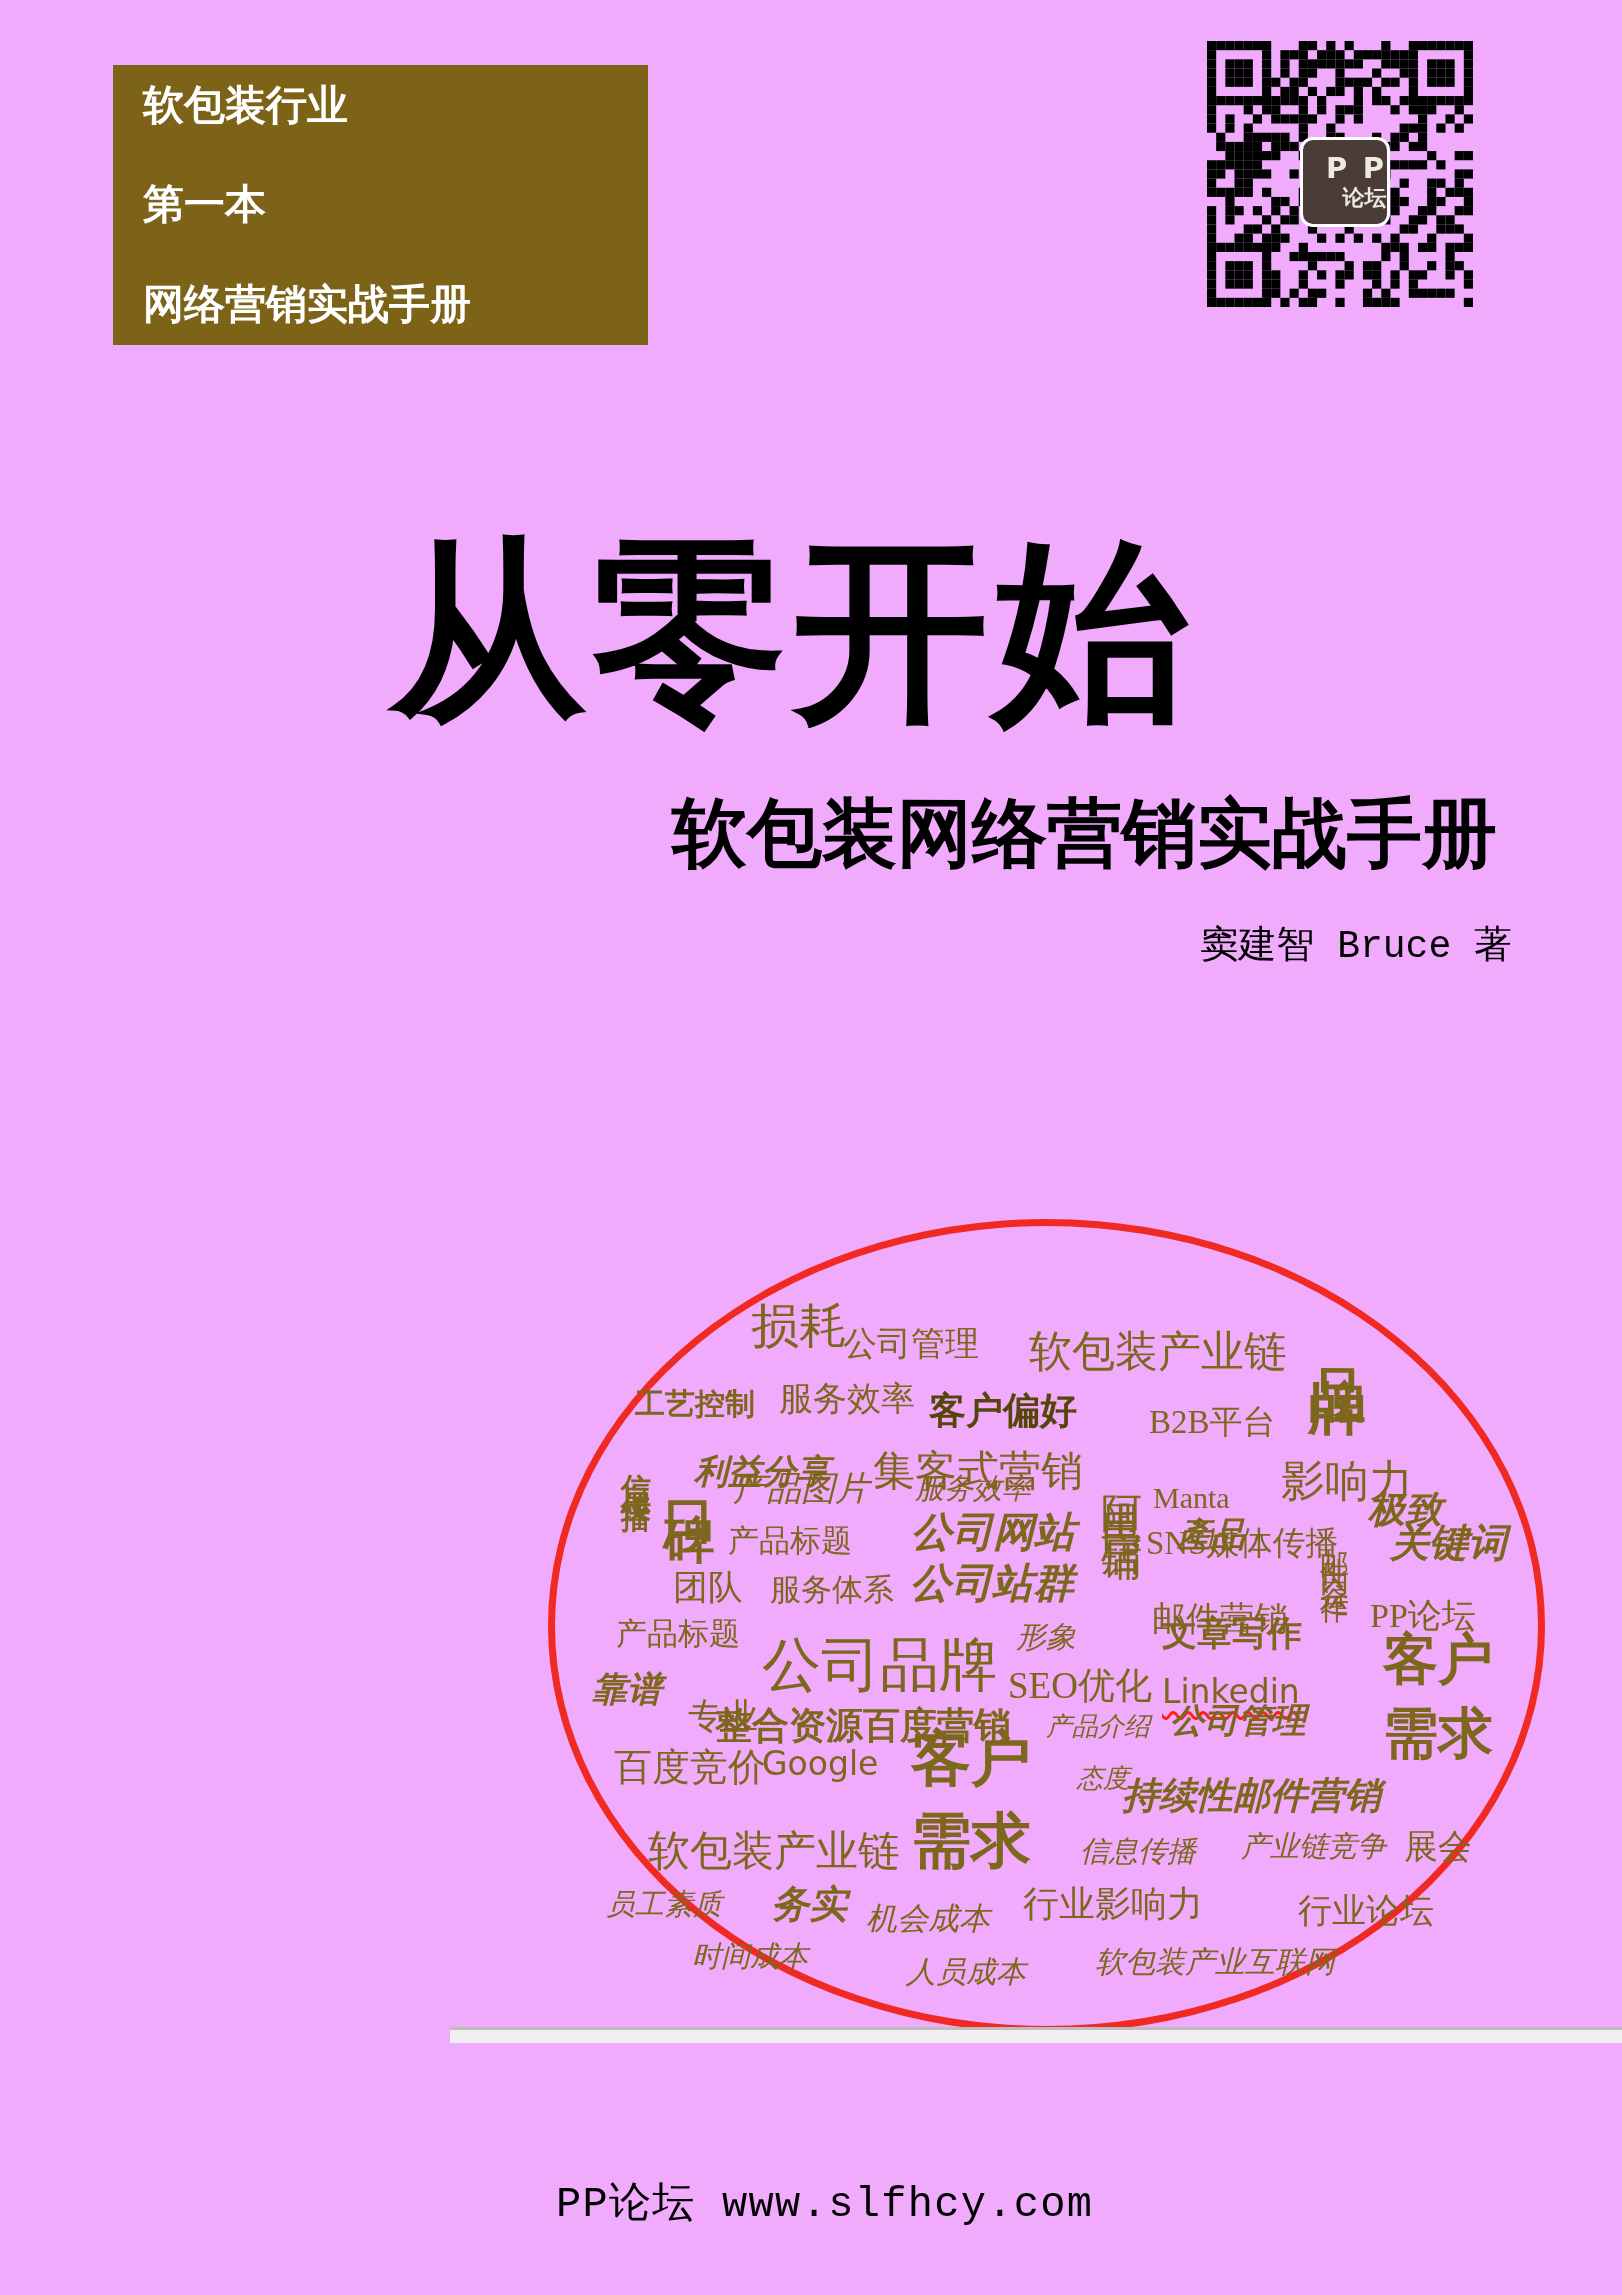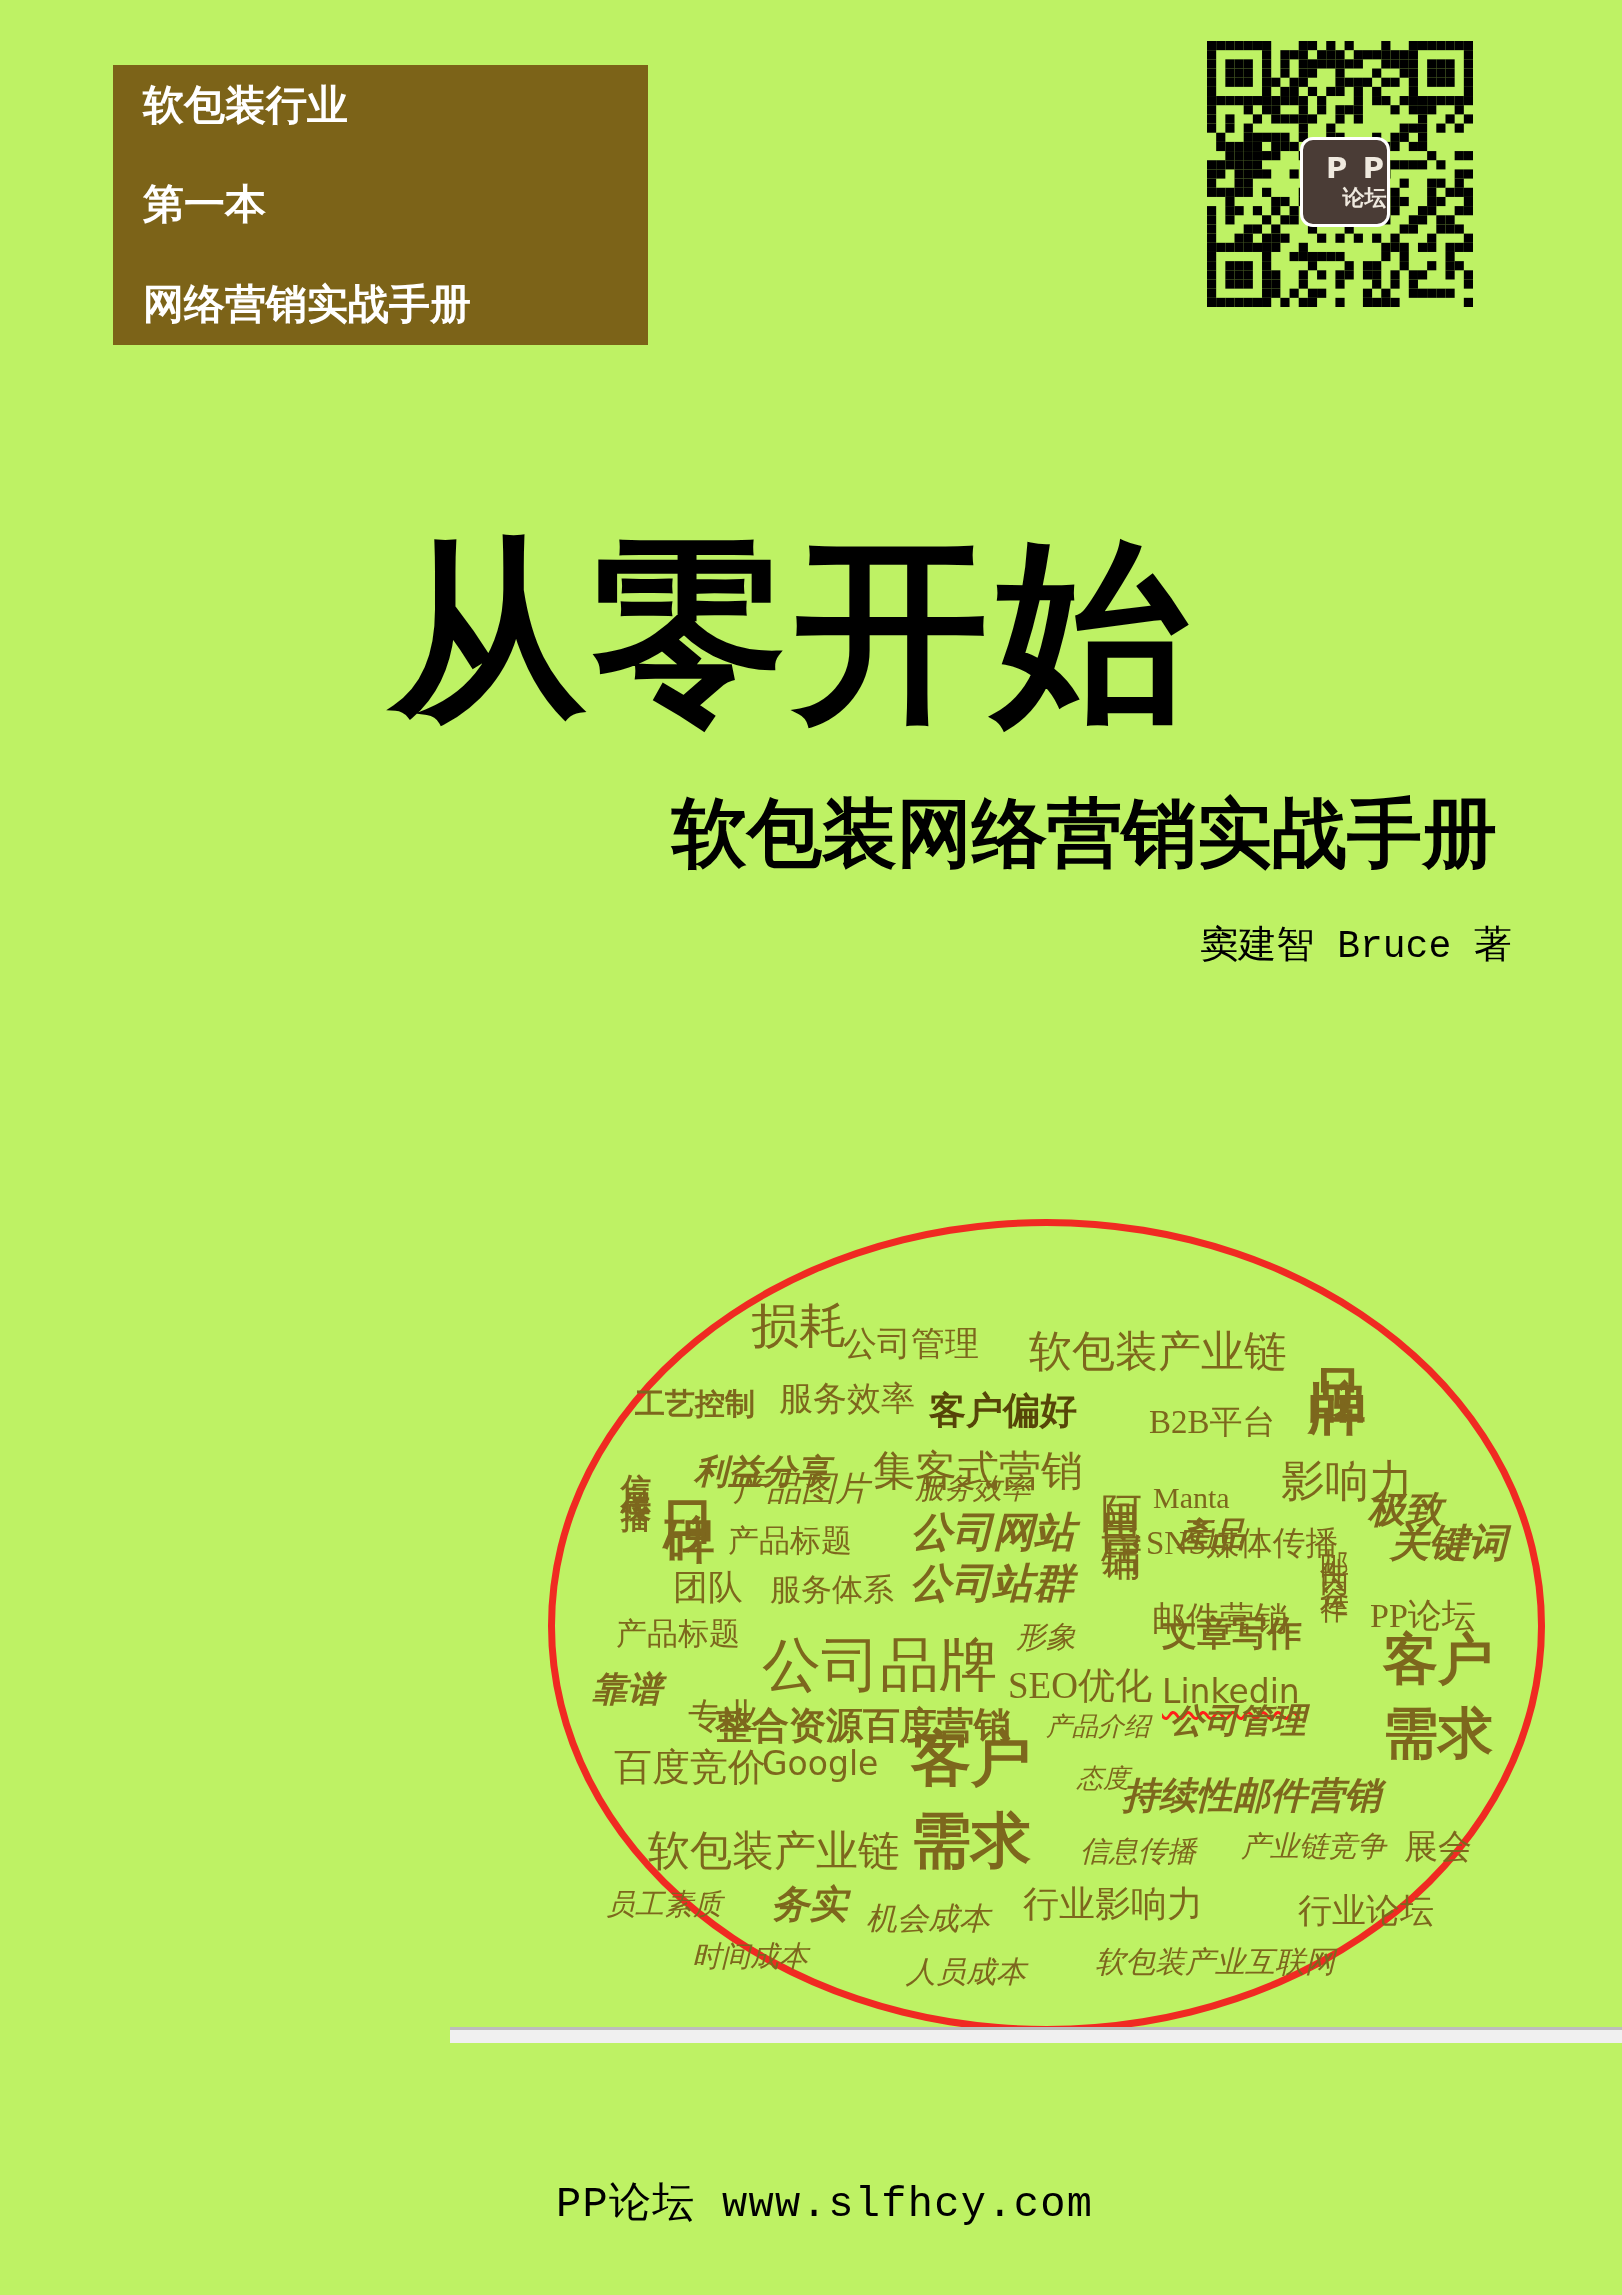--- a/index.html
+++ b/index.html
@@ -1,16 +1,16 @@
 <!DOCTYPE html>
 <html style="font-size:10.5px"><head>
 <meta charset="utf-8">
 <style>
   html,body{margin:0;padding:0;background:#ffffff;}
-  #page{position:relative;width:1623px;height:2295px;background:#bef264;overflow:hidden;
+  #page{position:relative;width:1623px;height:2295px;background:#f0abfc;overflow:hidden;
         font-family:"DejaVu Serif",serif;}
 
   
   #badge{position:absolute;left:113px;top:65px;width:535px;height:280px;
          box-sizing:border-box;padding:18.3px 13px 18.3px 30px;
          display:flex;flex-direction:column;justify-content:space-between;}
   .badge-line{color:#ffffff;font-size:41px;font-weight:bold;line-height:1.1;
               font-family:"DejaVu Serif",serif;white-space:nowrap;}
 
   

